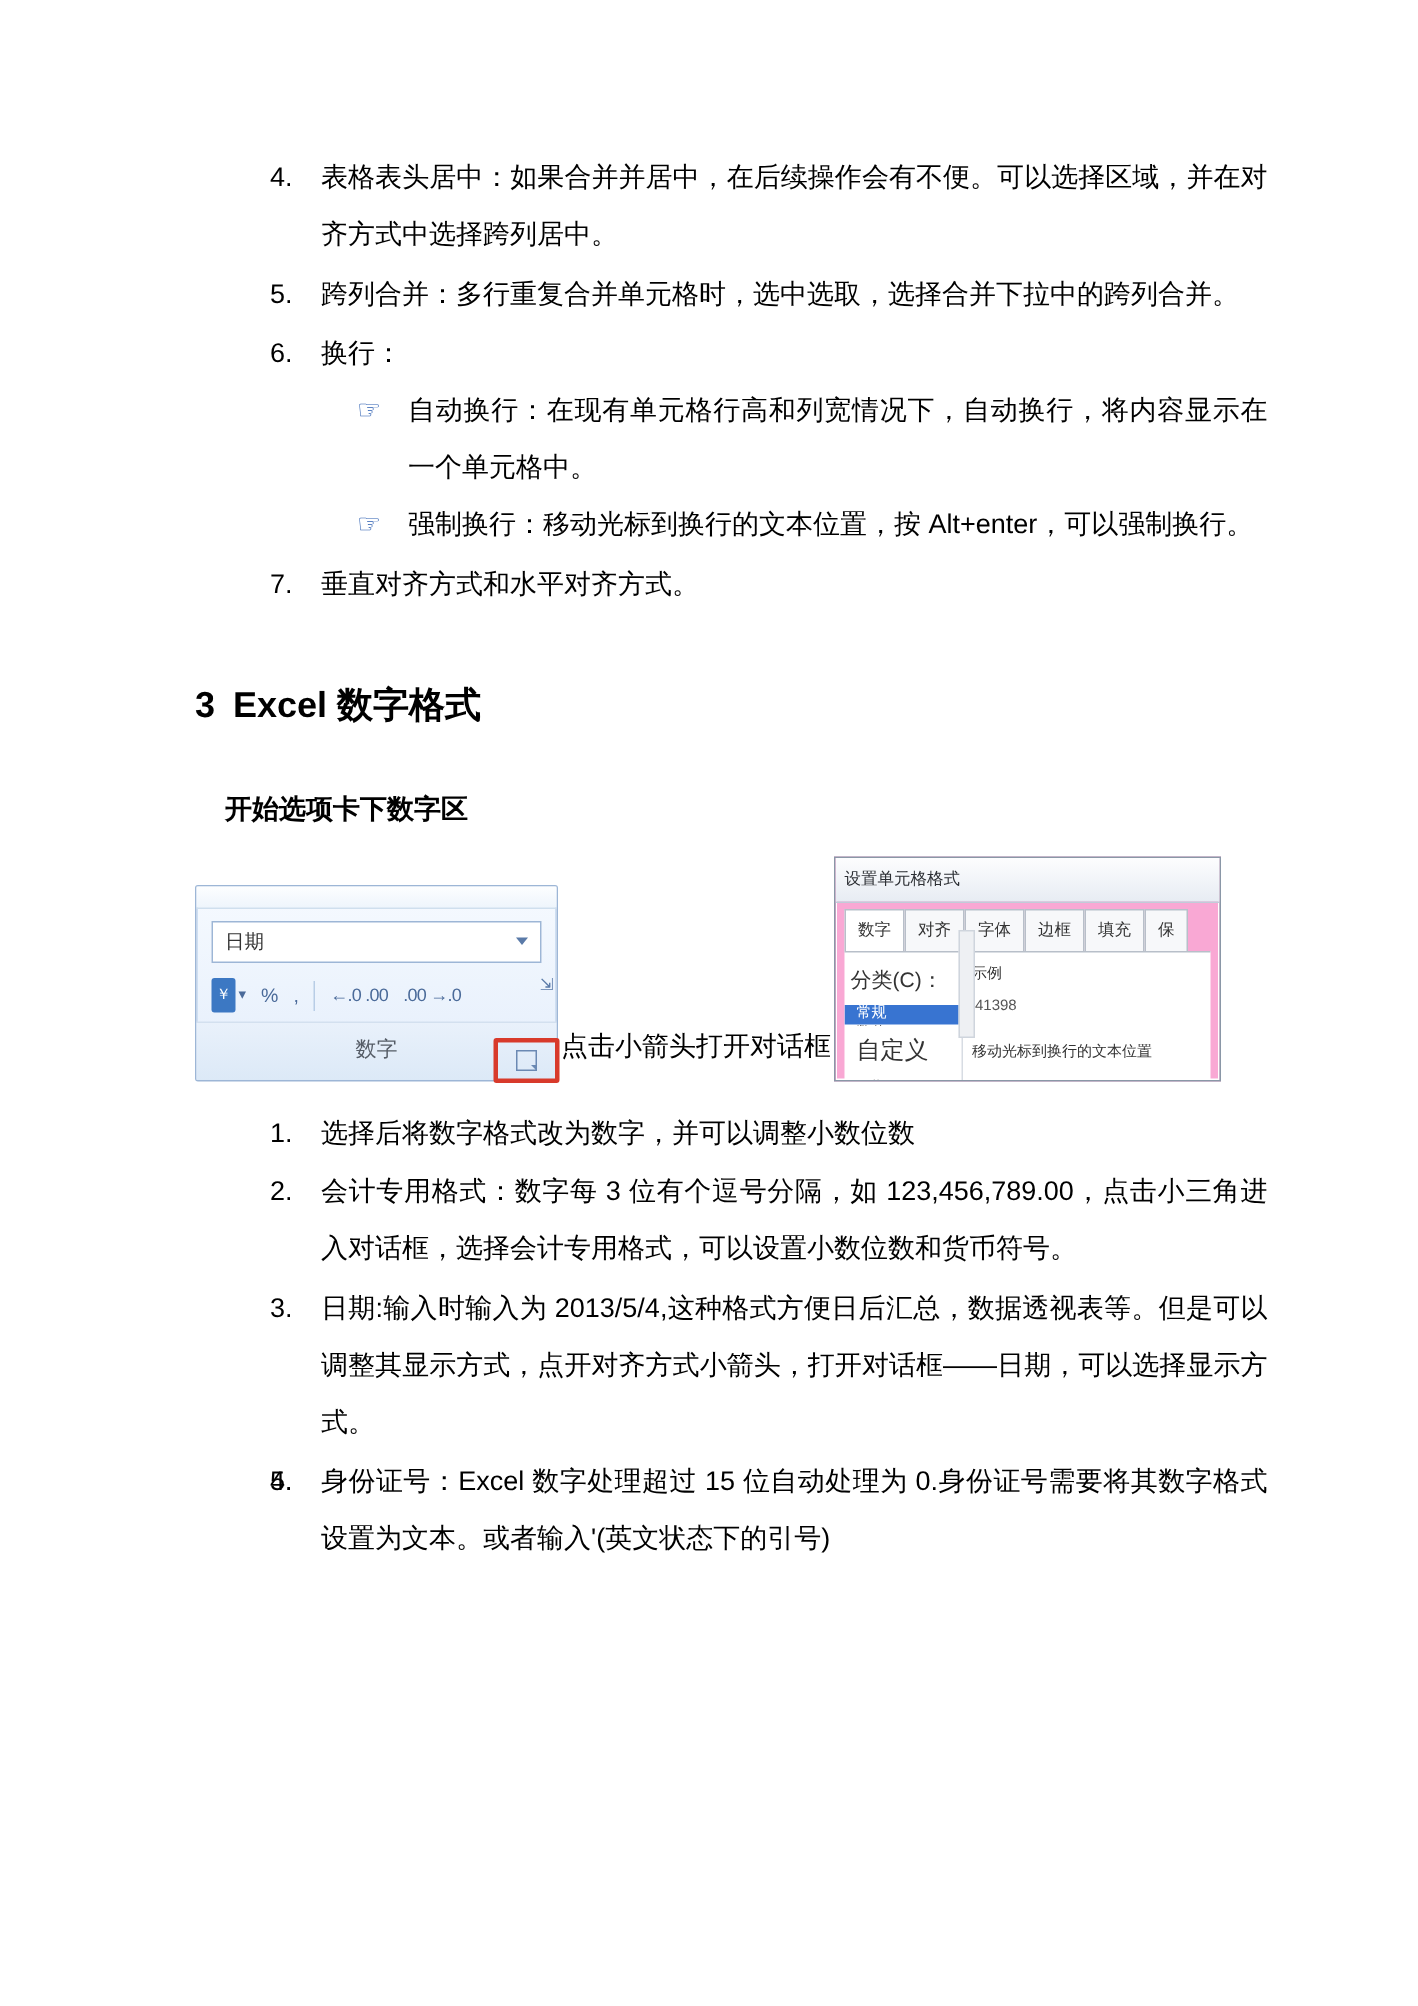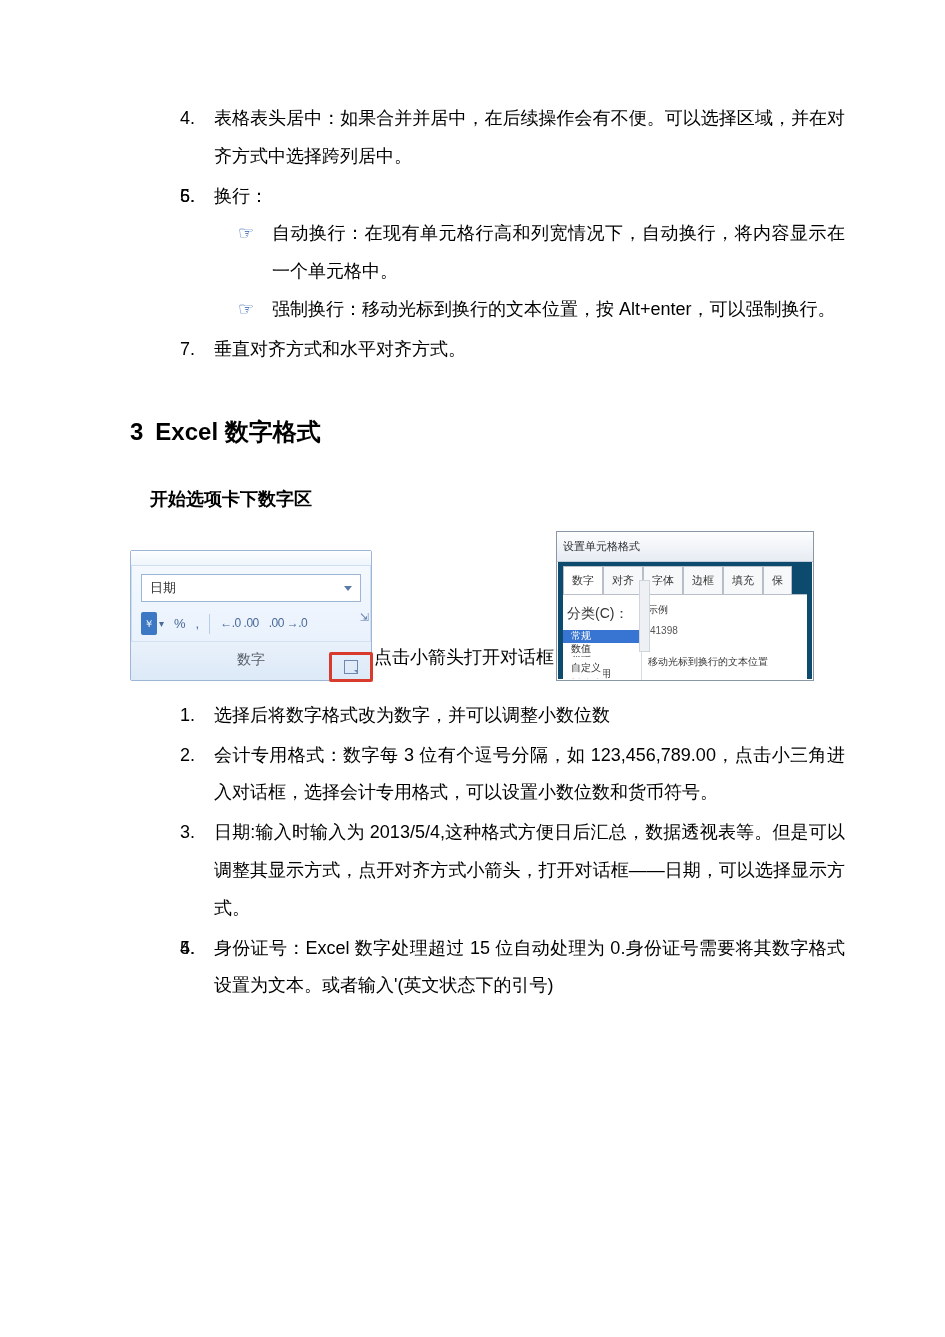--- a/index.html
+++ b/index.html
@@ -154,21 +154,21 @@
   .caption-text {
     font-size: 18px;
     padding: 0 2px 4px 2px;
     align-self: flex-end;
   }
 
   
   .dialog-box {
     width: 256px;
     height: 148px;
-    background: #0c4a6e;
+    background: #f9a8d4;
     border: 1px solid #8a97a7;
     font-size: 11px;
     position: relative;
     overflow: hidden;
     box-shadow: inset 0 0 0 1px #fff;
   }
   .dialog-title {
     background: linear-gradient(#fdfdfe, #e7ecf3);
     border-bottom: 1px solid #c1cbd9;
     padding: 3px 6px;
@@ -237,38 +237,39 @@
     top: 48px;
     width: 9px;
     height: 70px;
     background: #eef0f3;
     border: 1px solid #cfd5dd;
   }
   .cat-last {
     position: absolute;
     left: 12px;
     bottom: 2px;
-    font-size: 10px;
+    font-size: 16px;
     color: #333;
     background: #fff;
     padding: 0 2px;
   }
 </style>
 </head>
 <body>
 
 <div class="page">
 
   <ol class="top-list">
     <li>
       <span class="num">4.</span>
       <span>表格表头居中：如果合并并居中，在后续操作会有不便。可以选择区域，并在对齐方式中选择跨列居中。</span>
     </li>
     <li>
       <span class="num">5.</span>
+      <span>跨列合并：多行重复合并单元格时，选中选取，选择合并下拉中的跨列合并。</span>
     </li>
     <li>
       <span class="num">6.</span>
       <span>换行：</span>
       <ul class="sublist">
         <li>
           <span class="bullet">☞</span>
           <span>自动换行：在现有单元格行高和列宽情况下，自动换行，将内容显示在一个单元格中。</span>
         </li>
         <li>

